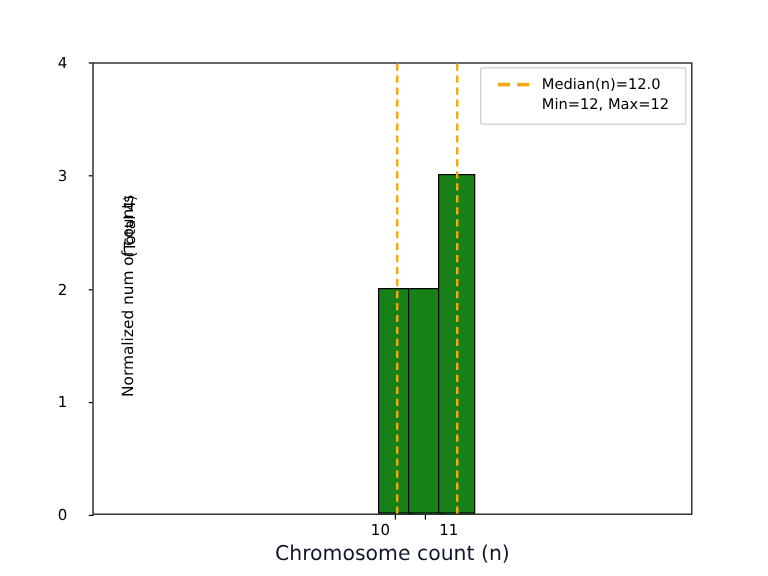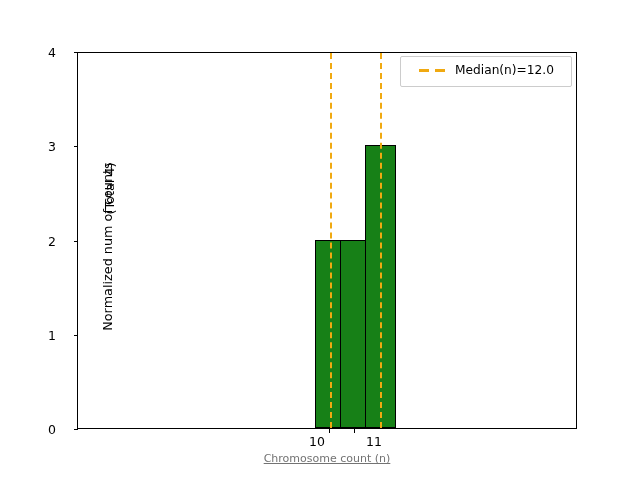--- a/index.html
+++ b/index.html
@@ -131,24 +131,23 @@
     width: 0;
     border-left: 1.1px solid #000000;
   }
 
   #xlabel {
     position: absolute;
     left: 77px;
     top: 452px;
     width: 500px;
     text-align: center;
-    font-size: 11px;
-    color: #737373;
-    white-space: nowrap;
-    text-decoration: underline;
+    font-size: 17px;
+    color: #0f172a;
+    white-space: nowrap;
   }
 
   
   #legend {
     position: absolute;
     left: 400px;
     top: 56px;
     border: 1px solid #cccccc;
     background: #ffffff;
     border-radius: 2px;
@@ -238,17 +237,18 @@
     </div>
   </div>
 
   <div id="xlabel">Chromosome count (n)</div>
 
   <div id="legend">
     <div class="legend-entry">
       <span class="legend-swatch"></span>
       <span class="legend-text">
         <div>Median(n)=12.0</div>
+        <div>Min=12, Max=12</div>
       </span>
     </div>
   </div>
 
 </div>
 
 </body></html>

